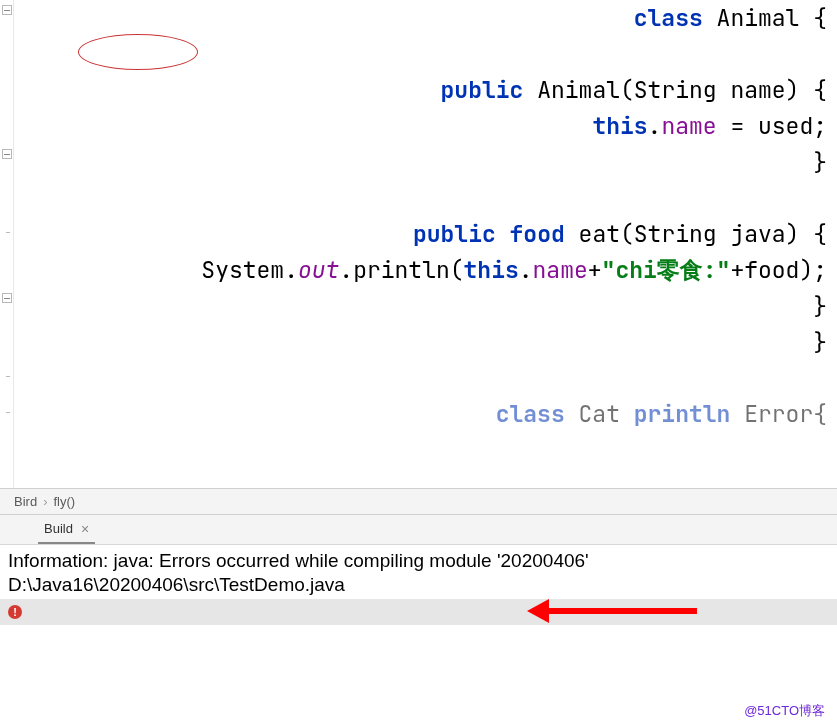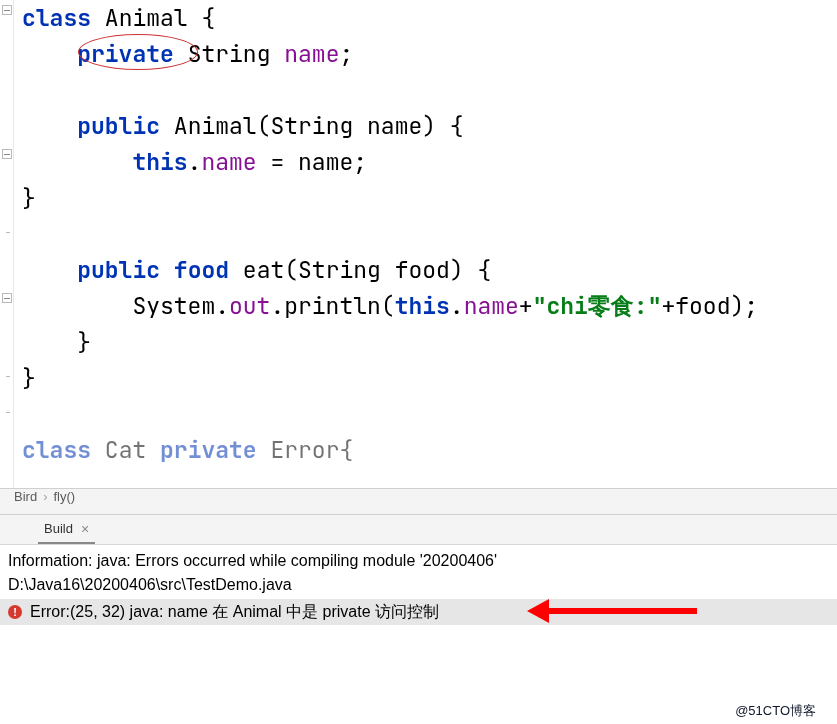--- a/index.html
+++ b/index.html
@@ -46,44 +46,44 @@
     width: 6px; height: 1px;
     background: #888;
   }
   .fold-end {
     position:absolute;
     left:6px;
     width:4px;
     height:1px;
     background:#b8b8b8;
   }
-  .code { margin-left: 18px; white-space: pre; }
+  .code { margin-left: 18px; white-space: pre; text-align: right; }
   .kw { color: #0033b3; font-weight: bold; }
   .str { color: #067d17; font-weight: bold; }
   .field { color: #871094; }
-  .ital { }
+  .ital { font-style: italic; }
   .ellipse {
     position: absolute;
     border: 1px solid #cc3333;
     border-radius: 50%;
     width: 120px;
     height: 36px;
     left: 78px;
     top: 34px;
     pointer-events: none;
   }
   .nav {
     height: 27px;
     background: #f4f4f4;
     border-top: 1px solid #d0d0d0;
     border-bottom: 1px solid #d0d0d0;
     font-size: 13px;
     color: #5a5a5a;
     display: flex;
-    align-items: flex-start;
+    align-items: center;
     padding-left: 14px;
   }
   .nav .chev { color: #a0a0a0; margin: 0 6px; }
   .panel-tabs {
     height: 30px;
     background: #f4f4f4;
     display: flex;
     align-items: center;
     padding-left: 14px;
     font-size: 13px;
@@ -93,21 +93,21 @@
   .tab {
     display: flex;
     align-items: center;
     height: 100%;
     padding: 0 6px;
     border-bottom: 2px solid #888;
     margin-left: 24px;
   }
   .tab-close { color: #888; margin-left: 8px; font-size: 14px; }
   .messages {
-    font-size: 16px;
+    font-size: 19px;
     color: #000;
     padding: 4px 8px 2px 8px;
     line-height: 24px;
   }
   .messages .bold { font-weight: normal; }
   .err-line {
     background: #e6e6e6;
     display: flex;
     align-items: center;
     height: 26px;
@@ -142,53 +142,52 @@
     position: absolute;
     left: -20px;
     top: -9px;
     width: 0; height: 0;
     border-top: 12px solid transparent;
     border-bottom: 12px solid transparent;
     border-right: 22px solid #ff0000;
   }
   .watermark {
     position: absolute;
-    right: 21px;
+    right: 12px;
     bottom: 4px;
-    color: #0f172a;
+    color: #6d28d9;
     font-size: 13px;
   }
 </style>
 </head>
 <body>
 
 <div class="editor">
   <div class="gutter">
     <div class="fold" style="top:5px"></div>
     <div class="fold" style="top:149px"></div>
     <div class="fold-end" style="top:232px"></div>
     <div class="fold" style="top:293px"></div>
     <div class="fold-end" style="top:376px"></div>
     <div class="fold-end" style="top:412px"></div>
   </div>
   <div class="ellipse"></div>
 
   <div class="code"><span class="kw">class</span> <span>Animal</span> {</div>
-  <div class="code">    <span class="kw">private</span> <span>String</span> <span class="field">name</span>;</div>
   <div class="code"> </div>
   <div class="code">    <span class="kw">public</span> <span>Animal(String name)</span> {</div>
-  <div class="code">        <span class="kw">this</span>.<span class="field">name</span><span> = name;</span></div>
+  <div class="code">        <span class="kw">this</span>.<span class="field">name</span><span> = used;</span></div>
   <div class="code">}</div>
   <div class="code"> </div>
-  <div class="code">    <span class="kw">public</span> <span class="kw">food</span> <span>eat(String food)</span> {</div>
+  <div class="code">    <span class="kw">public</span> <span class="kw">food</span> <span>eat(String java)</span> {</div>
   <div class="code">        <span>System.</span><span class="field ital">out</span><span>.println(</span><span class="kw">this</span>.<span class="field">name</span><span>+</span><span class="str">"chi零食:"</span><span>+food);</span></div>
   <div class="code">    }</div>
   <div class="code">}</div>
   <div class="code"> </div>
-  <div class="code" style="opacity:0.55"><span class="kw">class</span> <span>Cat</span> <span class="kw">private</span> <span>Error{</span></div>
+  <div class="code" style="opacity:0.55"><span class="kw">class</span> <span>Cat</span> <span class="kw">println</span> <span>Error{</span></div>
 </div>
 
 <div class="nav">
   <span>Bird</span>
   <span class="chev">›</span>
   <span>fly()</span>
 </div>
 
 <div class="panel-tabs">
   <div class="tab">
@@ -197,20 +196,19 @@
   </div>
 </div>
 
 <div class="messages">
   <div>Information: java: Errors occurred while compiling module '20200406'</div>
   <div class="bold">D:\Java16\20200406\src\TestDemo.java</div>
 </div>
 
 <div class="err-line">
   <div class="err-icon">!</div>
-  <span>Error:(25, 32)  java: name 在 Animal 中是 private 访问控制</span>
   <div class="arrow">
     <div class="arrow-head"></div>
     <div class="arrow-line"></div>
   </div>
 </div>
 
 <div class="watermark">@51CTO博客</div>
 
 </body></html>

